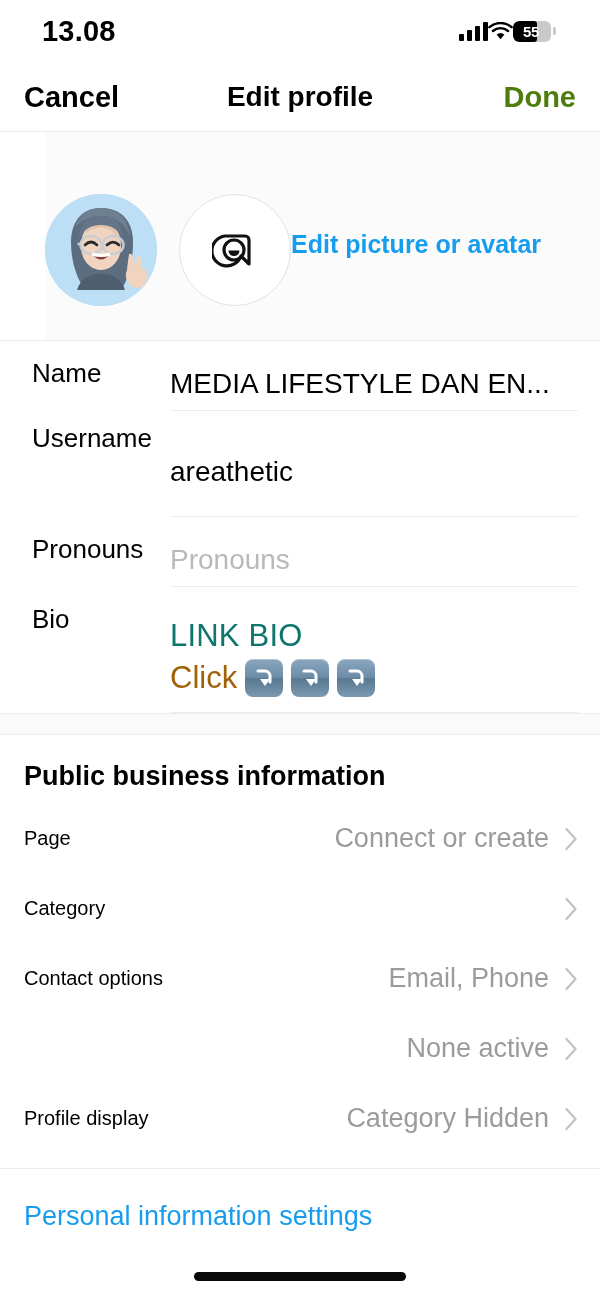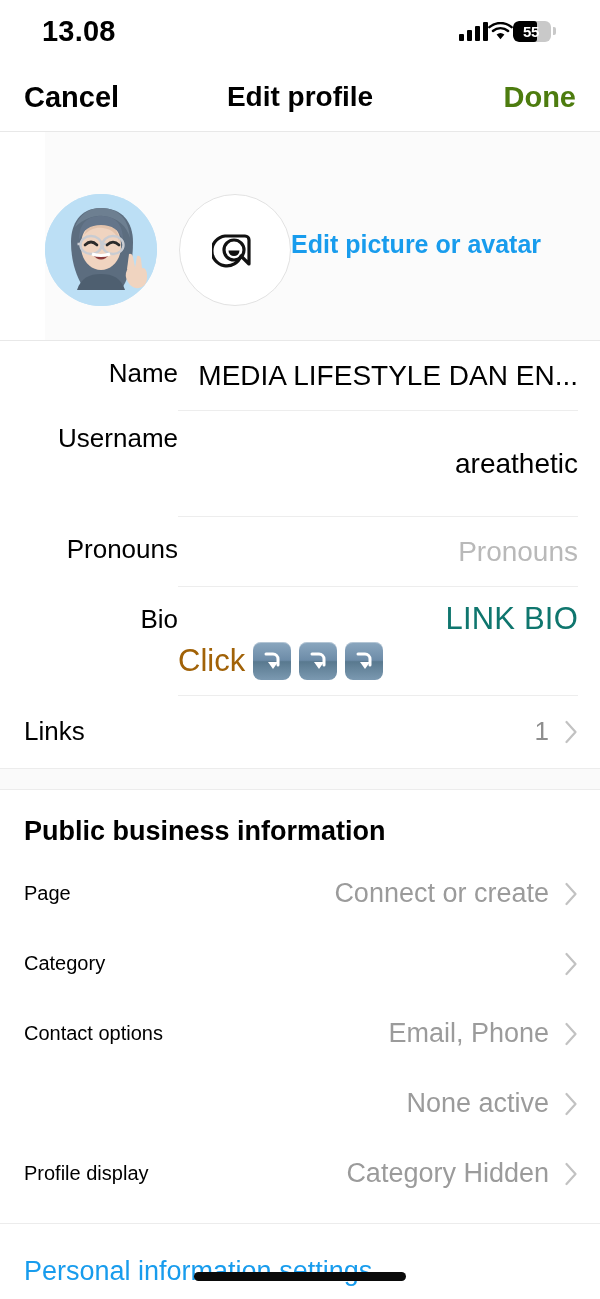--- a/index.html
+++ b/index.html
@@ -169,23 +169,22 @@
   
   .fields {
     position: absolute;
     top: 341px; left: 0;
     width: 600px;
   }
   .field-row {
     position: relative;
     display: flex;
     align-items: flex-start;
-    padding-left: 40px;
+    padding-left: 32px;
     min-height: 70px;
-    text-align: right;
   }
   .field-label {
     width: 138px;
     flex: none;
     font-size: 26px;
     color: #000;
     line-height: 1.32;
     padding-top: 15px;
   }
   .field-value-wrap {
@@ -196,20 +195,21 @@
     display: flex;
     align-items: center;
   }
   .field-value {
     font-size: 28px;
     color: #000;
     line-height: 1.3;
     width: 100%;
     white-space: nowrap;
     overflow: hidden;
+    margin-top: 17px;
   }
   .field-value.placeholder { color: #b9b9b9; }
   .field-underline {
     position: absolute;
     left: 0; right: 22px; bottom: 0;
     height: 1px;
     background: #ededed;
   }
   .bio-row .field-value {
     white-space: normal;
@@ -457,30 +457,20 @@
                 <path d="M6 5 h7 a5 5 0 0 1 5 5 v6" stroke="#fff" stroke-width="3" fill="none" stroke-linecap="round"></path>
                 <path d="M13 14 l5 7 l5 -7 Z" transform="translate(-5,-1)" fill="#fff"></path>
               </svg>
             </span>
           </div>
         </div>
         <div class="field-underline"></div>
       </div>
     </div>
 
-    <div class="links-row">
-      <span class="lbl">Links</span>
-      <span class="spacer"></span>
-      <span class="val">1</span>
-      <span class="chev">
-        <svg width="13" height="24" viewBox="0 0 13 24">
-          <path d="M1.5 2 L10.5 12 L1.5 22" stroke="#c2c2c2" stroke-width="2.2" fill="none" stroke-linecap="round" stroke-linejoin="round"></path>
-        </svg>
-      </span>
-    </div>
 
     <div class="section-gap"></div>
 
     <div class="section-title">Public business information</div>
 
     <div class="info-row">
       <span class="lbl">Page</span>
       <span class="spacer"></span>
       <span class="val">Connect or create</span>
       <span class="chev">

